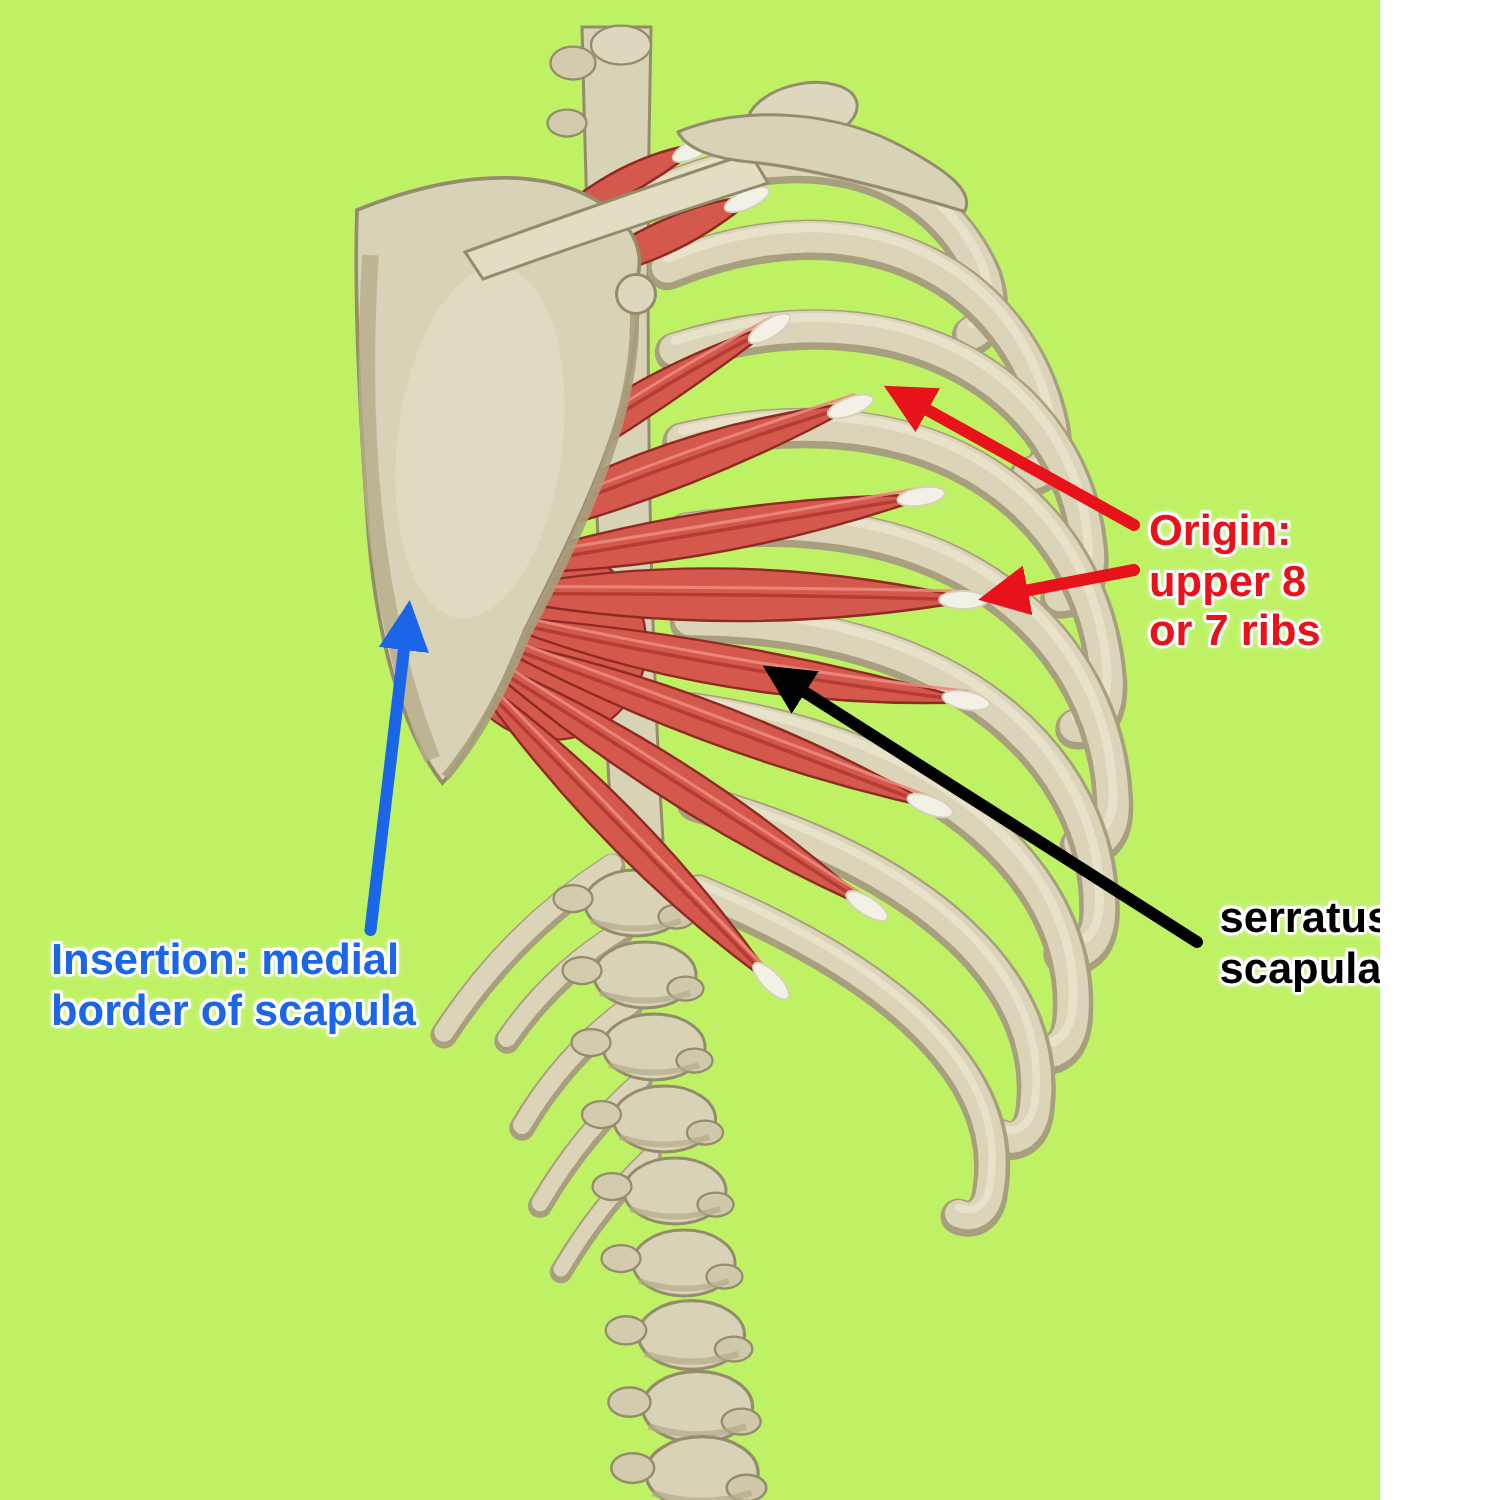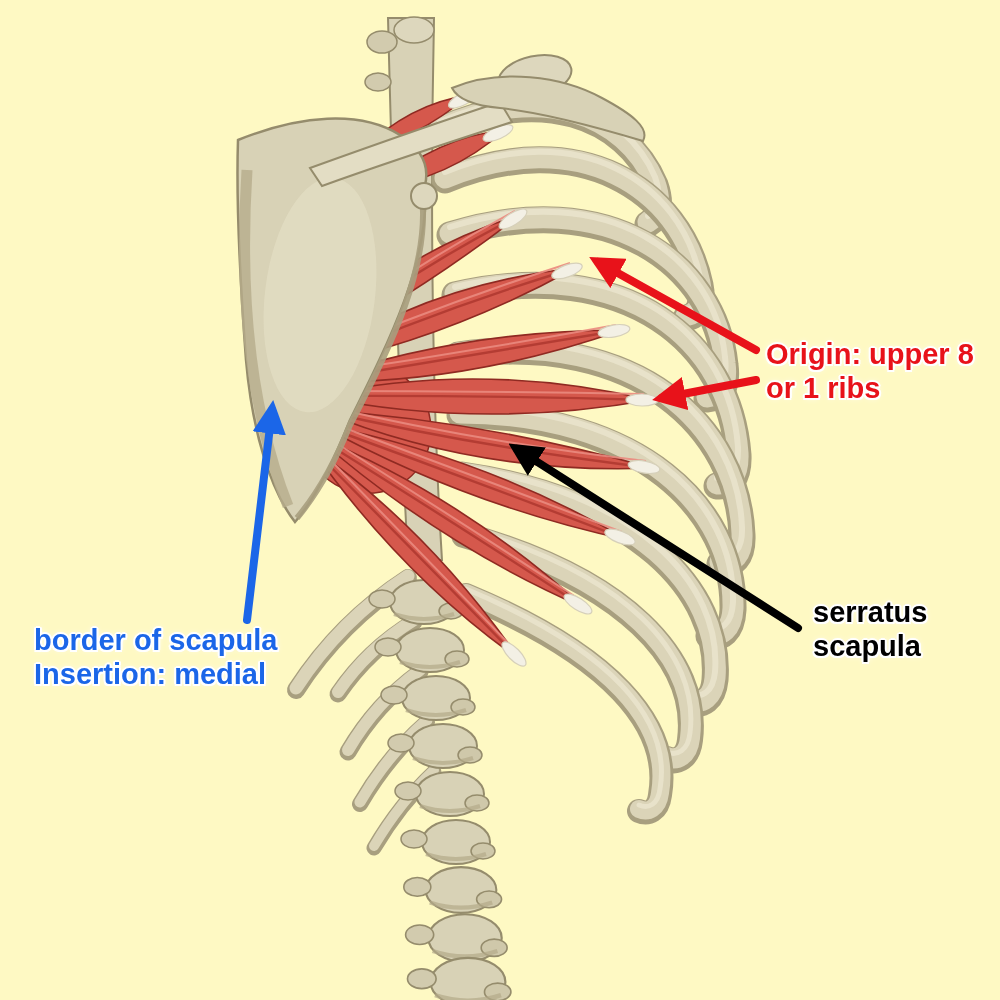--- a/index.html
+++ b/index.html
@@ -1,16 +1,16 @@
 <!DOCTYPE html>
 <html><head>
 <meta charset="utf-8">
 <style>
   html,body{margin:0;padding:0;background:#fff;}
-  .stage{position:relative;width:1000px;height:1000px;background:#fef9c3;overflow:hidden;
+  .stage{position:relative;width:920px;height:1000px;background:#bef264;overflow:hidden;
          font-family:"Liberation Sans",sans-serif;}
   .stage svg{position:absolute;left:0;top:0;}
   .label{position:absolute;font-weight:bold;font-size:29px;line-height:1.16;
          letter-spacing:0px;
          text-shadow:2px 0 0 #fff,-2px 0 0 #fff,0 2px 0 #fff,0 -2px 0 #fff,
                      1.5px 1.5px 0 #fff,-1.5px 1.5px 0 #fff,1.5px -1.5px 0 #fff,
                      -1.5px -1.5px 0 #fff,0 0 6px #fff;}
   .label span{display:block;}
   #origin-label{left:766px;top:338px;color:#e8121a;}
   #insertion-label{left:34px;top:624px;color:#1b66e8;}
@@ -193,26 +193,26 @@
   <g fill="none" stroke-linecap="round">
     <line x1="756" y1="350" x2="598" y2="262" stroke="#e8121a" stroke-width="8" marker-end="url(#mr)"></line>
     <line x1="756" y1="380" x2="662" y2="398" stroke="#e8121a" stroke-width="8" marker-end="url(#mr)"></line>
     <line x1="798" y1="628" x2="517" y2="449" stroke="#000000" stroke-width="8" marker-end="url(#mk)"></line>
     <line x1="247" y1="620" x2="272" y2="410" stroke="#1b66e8" stroke-width="8" marker-end="url(#mb)"></line>
   </g>
 </svg>
 
 <div class="label" id="origin-label" style="color: rgb(232, 18, 26);">
   <span>Origin: upper 8</span>
-  <span>or 1 ribs</span>
+  <span>or 7 ribs</span>
 </div>
 
 <div class="label" id="muscle-label" style="color: rgb(0, 0, 0);">
   <span>serratus</span>
   <span>scapula</span>
 </div>
 
 <div class="label" id="insertion-label" style="color: rgb(27, 102, 232);">
+  <span>Insertion: medial</span>
   <span>border of scapula</span>
-  <span>Insertion: medial</span>
 </div>
 
 </div>
 
 </body></html>

